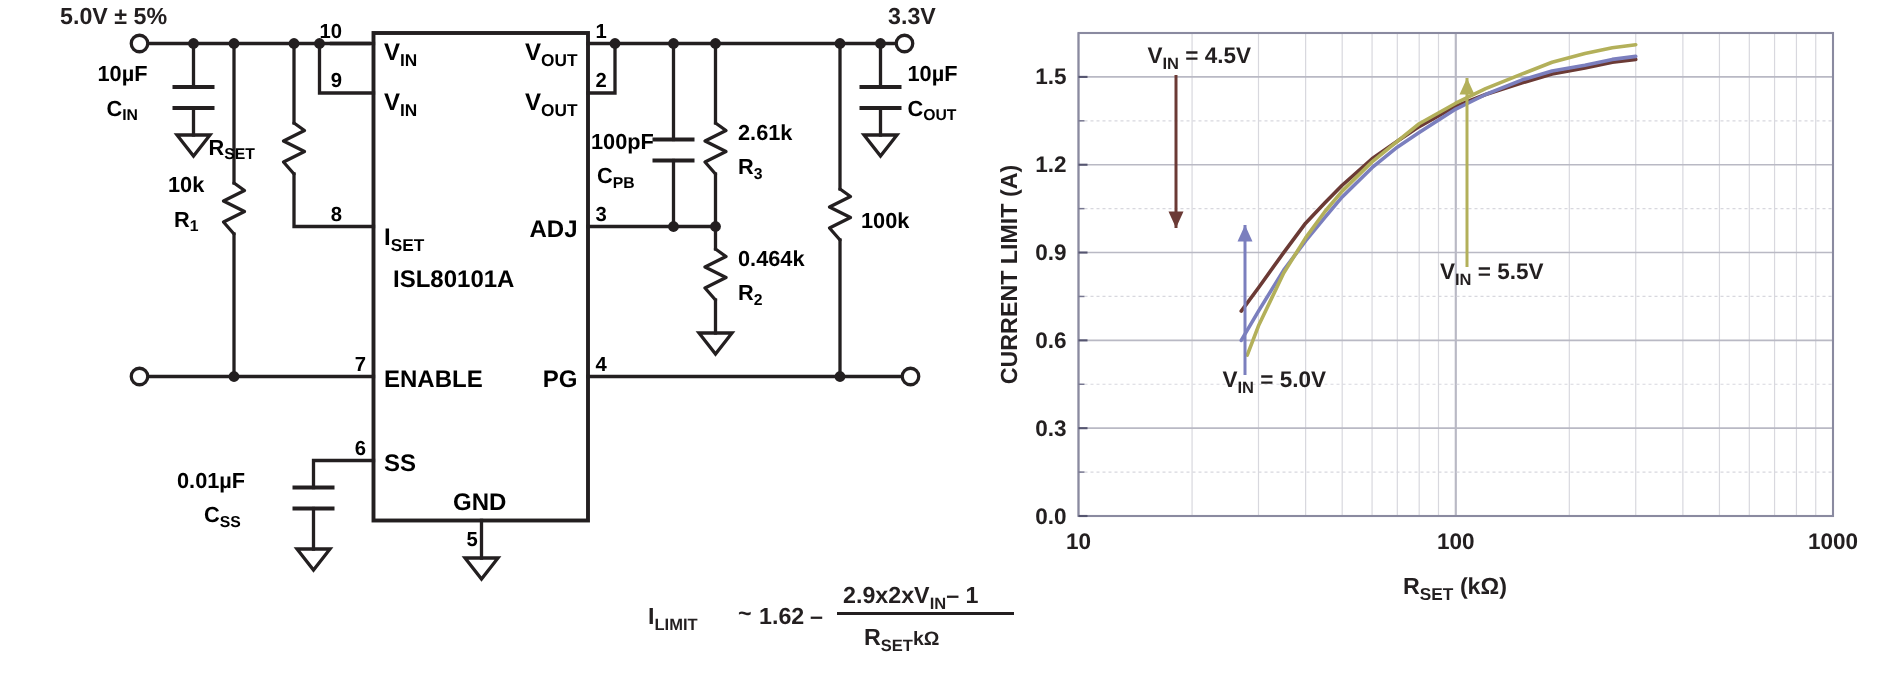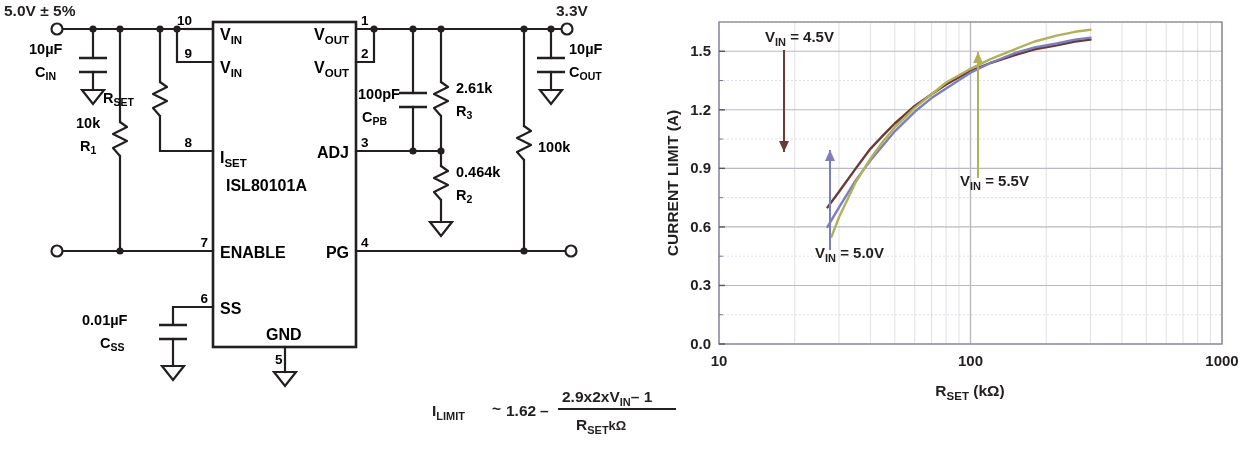--- a/index.html
+++ b/index.html
@@ -1,18 +1,18 @@
 <!DOCTYPE html>
 <html><head>
 <meta charset="utf-8">
 <style>
   html,body{margin:0;padding:0;background:#ffffff;}
   body{width:1256px;height:451px;position:relative;overflow:hidden;
        font-family:"Liberation Sans","DejaVu Sans",sans-serif;color:#231f20;}
-  .sch{position:absolute;left:0;top:0;width:680px;height:451px;}
+  .sch{position:absolute;left:0;top:0;width:680px;height:451px;padding-left:36px;}
   .chart{position:absolute;left:660px;top:0;width:596px;height:400px;}
   .formula{position:absolute;left:430px;top:384px;width:340px;height:55px;}
   svg{display:block;}
   text{font-family:"Liberation Sans","DejaVu Sans",sans-serif;}
 </style>
 </head>
 <body>
 
 <div class="sch">
 <svg width="680" height="451" viewBox="0 0 680 451">

